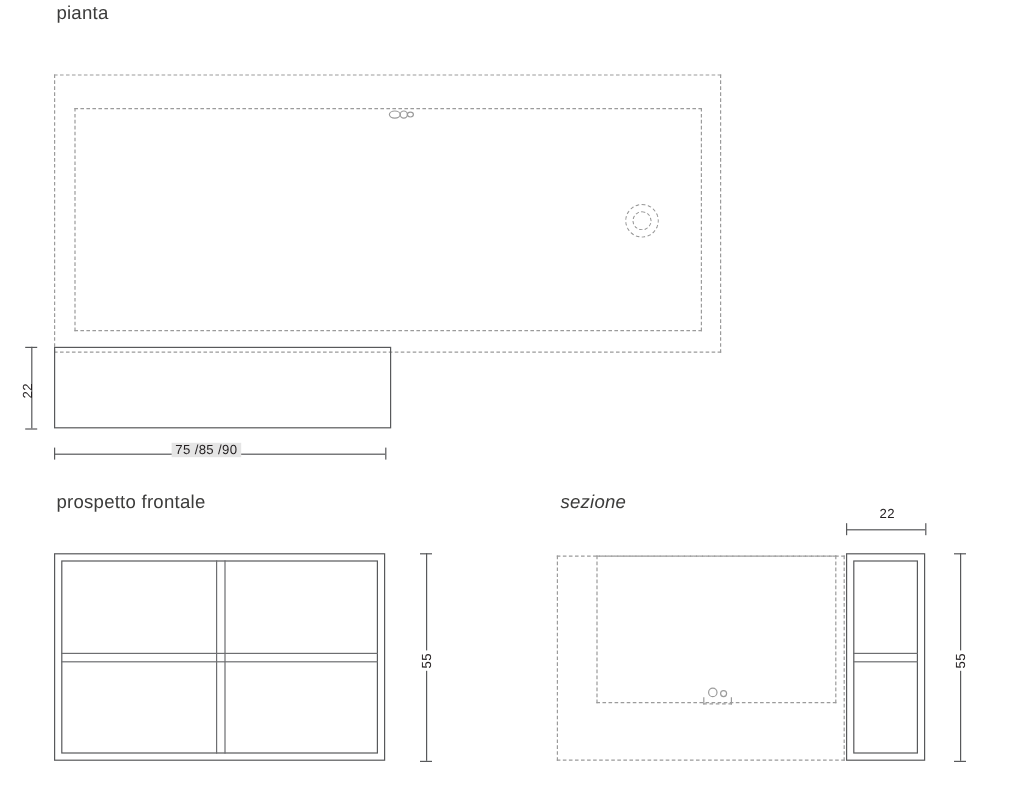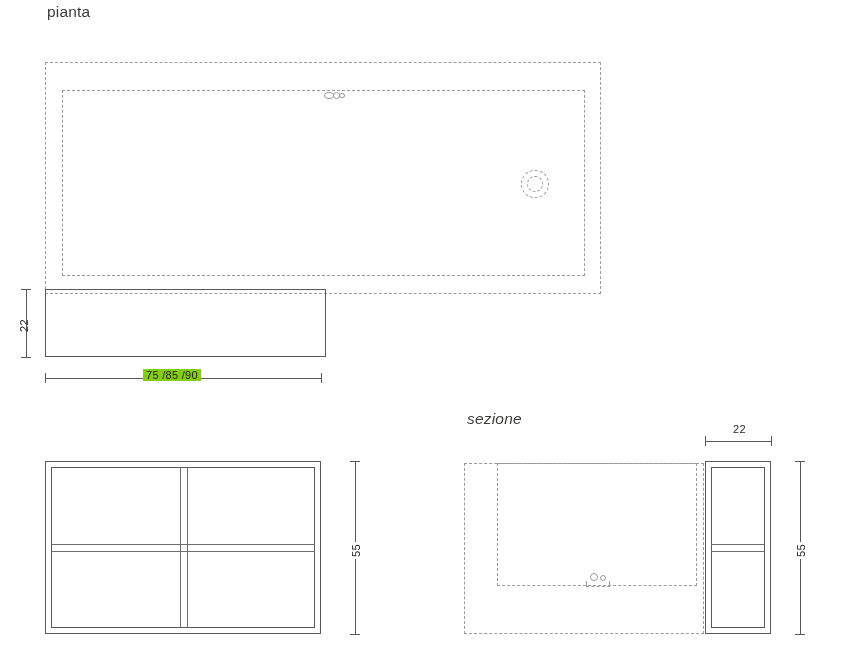--- a/index.html
+++ b/index.html
@@ -97,20 +97,21 @@
     box-sizing: border-box;
   }
 </style>
 </head>
 <body>
 
 <div class="stage">
 
   <div class="title" id="title-pianta">pianta</div>
 
+  <div class="title" id="title-prospetto">prospetto frontale</div>
 
   <div class="title" id="title-sezione">sezione</div>
 
   <div class="dashed" style="left:45px; top:62px; width:556px; height:232px;"></div>
 
   <div class="dashed" style="left:62px; top:90px; width:523px; height:186px;"></div>
 
   <div class="circle-solid" style="left:324px; top:92px; width:10px; height:7px;"></div>
   <div class="circle-solid" style="left:333px; top:92px; width:7px; height:7px;"></div>
   <div class="circle-solid" style="left:339px; top:93px; width:6px; height:5px;"></div>
@@ -121,21 +122,21 @@
   <div class="solid" style="left:45px; top:289px; width:281px; height:68px;"></div>
 
   <div class="vline" style="left:26px; top:289px; height:68px;"></div>
   <div class="tick-h" style="left:21px; top:289px; width:10px;"></div>
   <div class="tick-h" style="left:21px; top:357px; width:10px;"></div>
   <div class="dim-label vert" style="left:18px; top:332px;">22</div>
 
   <div class="hline" style="left:45px; top:378px; width:276px;"></div>
   <div class="tick" style="left:45px; top:373px; height:10px;"></div>
   <div class="tick" style="left:321px; top:373px; height:10px;"></div>
-  <div class="dim-label" style="left:143px; top:369px; background:#84cc16; padding:0 3px;">75  /85  /90</div>
+  <div class="dim-label" style="left:143px; top:369px; background:#e5e5e5; padding:0 3px;">75  /85  /90</div>
 
   <div class="solid" style="left:45px; top:461px; width:276px; height:173px;"></div>
 
   <div class="solid" style="left:51px; top:467px; width:264px; height:161px;"></div>
 
   <div class="vline-thin" style="left:180px; top:467px; height:161px;"></div>
   <div class="vline-thin" style="left:187px; top:467px; height:161px;"></div>
 
   <div class="hline-thin" style="left:51px; top:544px; width:264px;"></div>
   <div class="hline-thin" style="left:51px; top:551px; width:264px;"></div>

